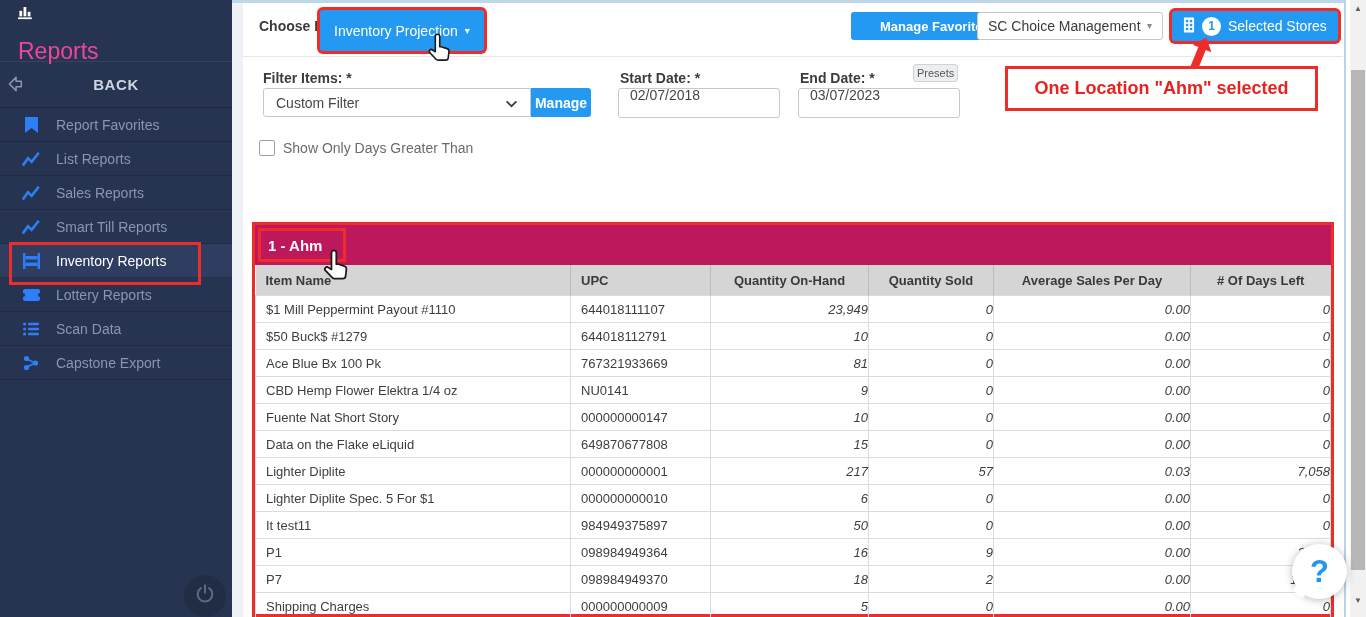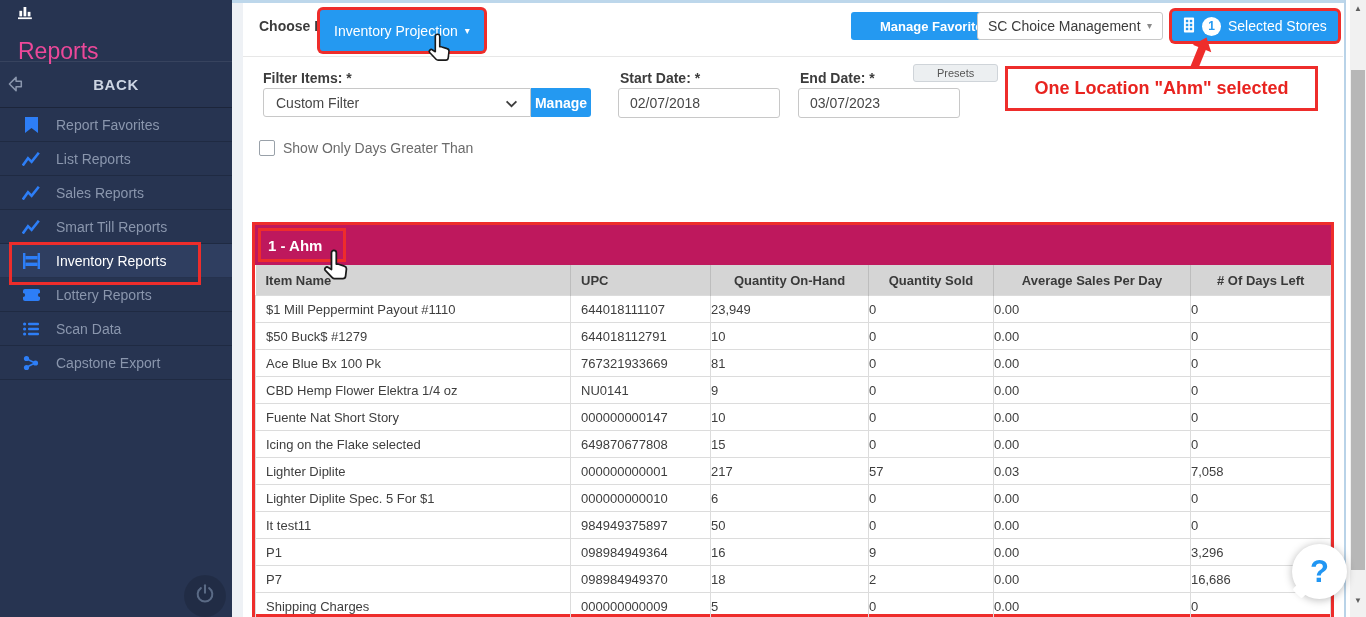--- a/index.html
+++ b/index.html
@@ -58,39 +58,39 @@
   .annotation{left:1005px;top:66px;width:313px;height:45px;background:#fff;border:3px solid #ee2d2b;
        display:flex;align-items:center;justify-content:center;color:#e8231f;font-weight:bold;font-size:18px;}
 
   
   .f-label{font-weight:bold;font-size:14px;color:#3c3c3c;}
   .custom-select{left:263px;top:88px;width:268px;height:29px;background:#fff;border:1px solid #c8c8c8;
        border-radius:3px 0 0 3px;display:flex;align-items:center;justify-content:space-between;
        padding:0 12px;font-size:14px;color:#474747;cursor:pointer;}
   .manage-btn{left:531px;top:88px;width:60px;height:29px;font-size:14px;font-weight:bold;border-radius:0 3px 3px 0;}
   .date-input{height:29px;width:162px;background:#fff;border:1px solid #c8c8c8;border-radius:3px;
-       display:flex;align-items:center;padding:14px 11px;font-size:14px;color:#474747;}
-  .presets-btn{left:913px;top:64px;height:18px;padding:0 23px;background:#eceff1;border:1px solid #cfd4d9;
+       display:flex;align-items:flex-end;padding:14px 11px;font-size:14px;color:#474747;}
+  .presets-btn{left:913px;top:64px;height:18px;padding:0 3px;background:#eceff1;border:1px solid #cfd4d9;
        border-radius:3px;color:#555;font-size:11px;display:flex;align-items:center;cursor:pointer;}
   .chk-row{left:259px;top:140px;display:flex;align-items:center;gap:8px;font-size:14px;color:#6b6b6b;cursor:pointer;}
   .checkbox{width:14px;height:14px;border:1.5px solid #99a1a9;border-radius:2px;background:#fff;}
 
   
   .panel{left:252px;top:222px;width:1082px;height:395px;border:3px solid #ee2d2b;background:#fff;}
   .panel-title{height:40px;background:#be185d;position:relative;display:flex;align-items:center;
        padding-left:13px;color:#fff;font-weight:bold;font-size:15px;}
   .title-redbox{position:absolute;left:3px;top:3px;width:88px;height:34px;border:3px solid #ee2d2b;box-sizing:border-box;}
   .rpt-table{width:100%;border-collapse:collapse;table-layout:fixed;}
   .rpt-table th{background:#d5d5d5;height:30px;font-size:13px;font-weight:bold;color:#3a3a3a;
        border-right:1px solid #bdbdbd;text-align:center;padding:0;cursor:pointer;}
   .rpt-table th:first-child,.rpt-table th:nth-child(2){text-align:left;padding-left:10px;}
   .rpt-table th:last-child{border-right:none;}
   .rpt-table td{height:26px;font-size:13px;color:#3e3e3e;border:1px solid #dcdcdc;padding:0;}
   .rpt-table td.l{text-align:left;padding-left:10px;}
-  .rpt-table td.c{text-align:left;}
+  .rpt-table td.c{text-align:right;font-style:italic;}
 
   
   .help{left:1292px;top:544px;width:55px;height:55px;background:#fff;border-radius:50%;
        box-shadow:0 1px 8px rgba(0,0,0,.28);display:flex;align-items:center;justify-content:center;
        color:#2196f3;font-size:31px;font-weight:bold;cursor:pointer;z-index:12;}
   .help::after{content:"";position:absolute;left:3px;bottom:3px;width:13px;height:13px;background:#fff;
        transform:rotate(45deg);border-radius:2px;}
   .help span{position:relative;z-index:2;}
 
   .hand-cursor{z-index:11;pointer-events:none;}
@@ -367,21 +367,21 @@
           </tr>
           <tr>
             <td class="l">Fuente Nat Short Story</td>
             <td class="l">000000000147</td>
             <td class="c">10</td>
             <td class="c">0</td>
             <td class="c">0.00</td>
             <td class="c">0</td>
           </tr>
           <tr>
-            <td class="l">Icing on the Flake selected</td>
+            <td class="l">Data on the Flake eLiquid</td>
             <td class="l">649870677808</td>
             <td class="c">15</td>
             <td class="c">0</td>
             <td class="c">0.00</td>
             <td class="c">0</td>
           </tr>
           <tr>
             <td class="l">Lighter Diplite</td>
             <td class="l">000000000001</td>
             <td class="c">217</td>

